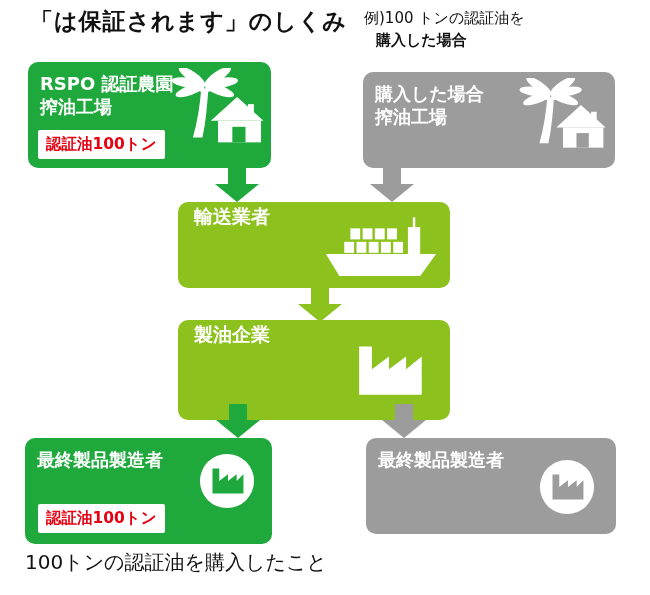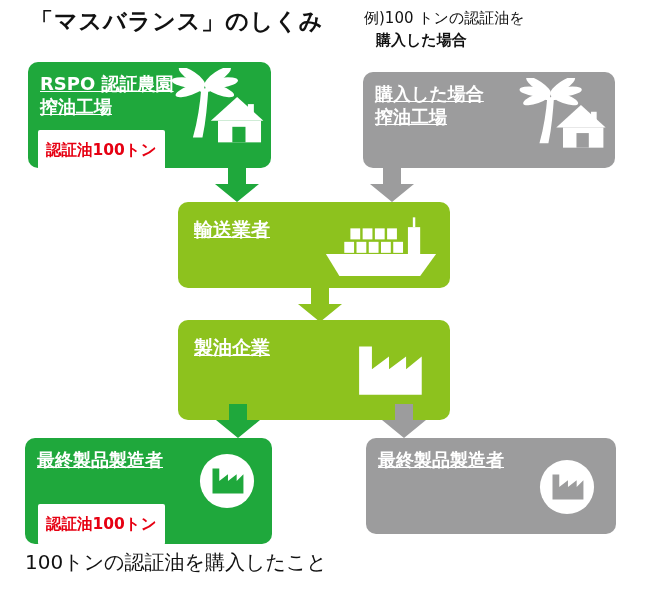--- a/index.html
+++ b/index.html
@@ -9,51 +9,51 @@
     --light-green:#8dc21e;
     --gray:#9c9c9d;
     --red:#e60012;
     position:relative; width:650px; height:595px; background:#fff; overflow:hidden;
     font-family:"DejaVu Sans","Liberation Sans",sans-serif; color:#111;
   }
   .title{ position:absolute; left:30px; top:6px; font-size:23px; font-weight:bold; letter-spacing:1px; white-space:nowrap; }
   .note{ position:absolute; left:364px; top:8px; font-size:15px; line-height:1.45; }
   .note .l2{ padding-left:12px;font-weight:bold; }
 
-  .box{ position:absolute; border-radius:10px; color:#fff; font-weight:bold;text-decoration:underline; }
+  .box{ position:absolute; border-radius:10px; color:#fff; font-weight:bold; }
   .box .lines{ padding:10px 12px; font-size:18px; line-height:1.3; white-space:nowrap; }
-  .box .lines.big{ padding:15px 16px; font-size:19px; }
+  .box .lines.big{ padding:2px 16px; font-size:19px; }
   .dark{ background:var(--dark-green); }
   .light{ background:var(--light-green); }
   .grayb{ background:var(--gray); }
 
   .badge{
     position:absolute; background:#fff; color:var(--red);
     font-weight:bold; font-size:15.5px; line-height:1.35;
-    padding:10px 8px; border-radius:2px; white-space:nowrap;
+    padding:4px 8px; border-radius:2px; white-space:nowrap;
   }
   .icon{ position:absolute; line-height:0; }
   .arrow{ position:absolute; line-height:0; }
   .arrow-dark polygon{ fill:var(--dark-green); }
   .arrow-light polygon{ fill:var(--light-green); }
   .arrow-gray polygon{ fill:var(--gray); }
 
   .dark .door{ fill:var(--dark-green); }
   .grayb .door{ fill:var(--gray); }
   .dark .fpath{ fill:var(--dark-green); }
   .grayb .fpath{ fill:var(--gray); }
 
   .footer{ position:absolute; left:25px; top:547px; font-size:20px; line-height:1.5; }
 </style>
 </head>
 <body>
 
 <div class="stage">
 
-  <h1 class="title">「マスバランス」のしくみ</h1>
+  <h1 class="title">「は保証されます」のしくみ</h1>
 
   <div class="note">
     <div class="l1">例)100 トンの認証油を</div>
     <div class="l2">購入した場合</div>
   </div>
 
   <div class="box dark" style="left:28px; top:62px; width:243px; height:106px;">
     <div class="lines">
       <div>RSPO 認証農園</div>
       <div>搾油工場</div>

